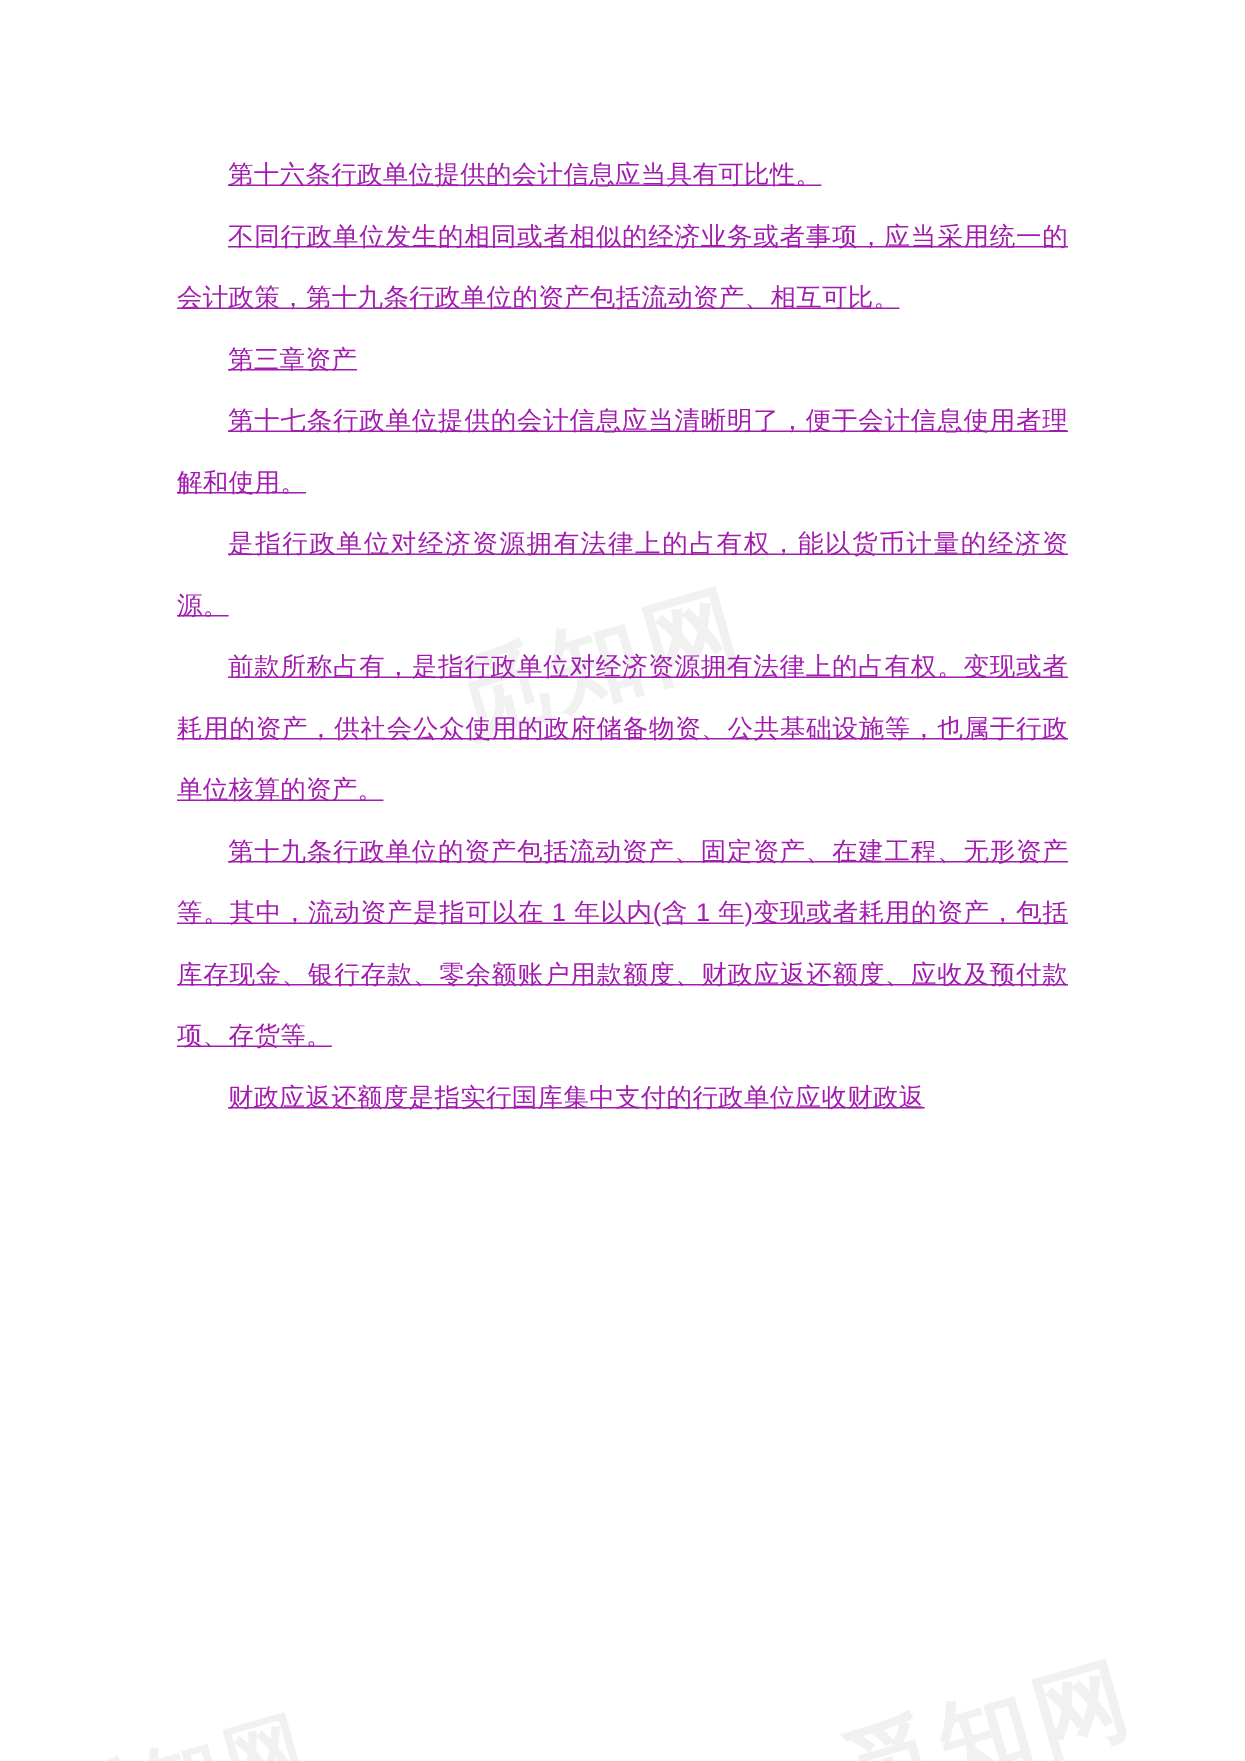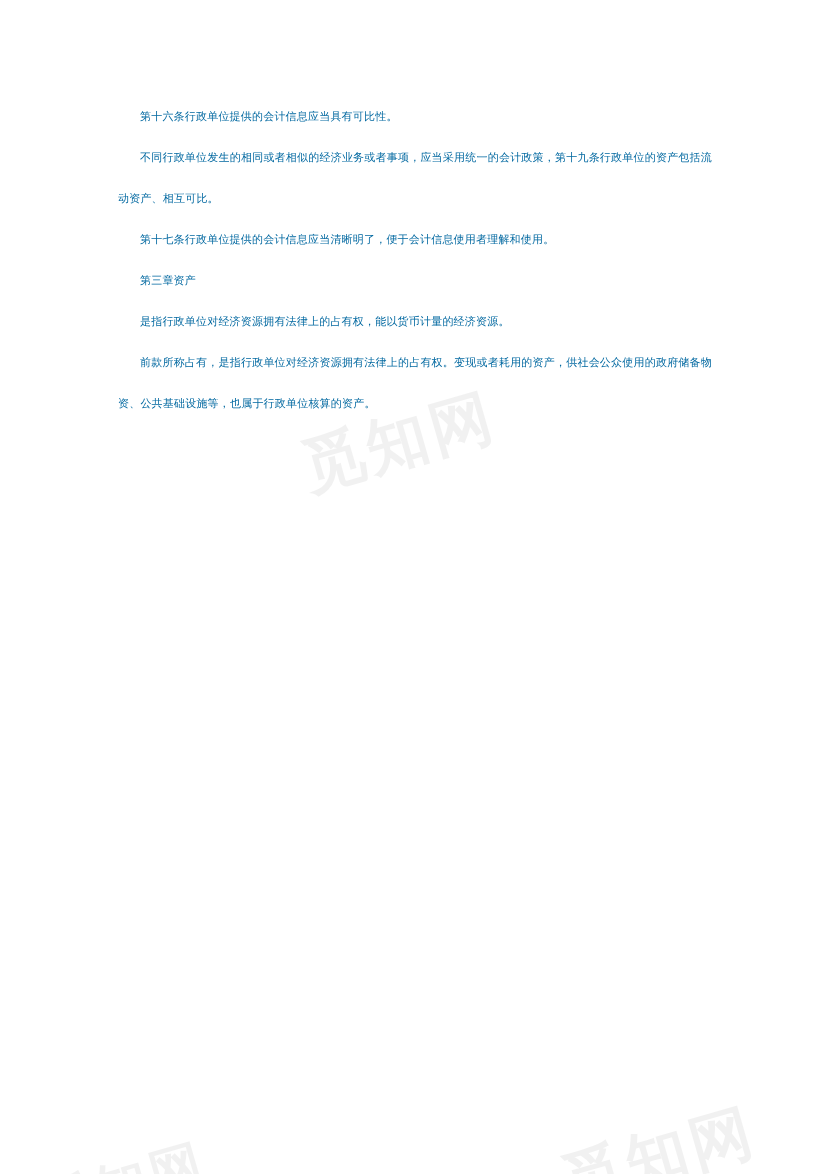--- a/index.html
+++ b/index.html
@@ -16,29 +16,30 @@
     overflow: hidden;
     font-family: "Liberation Sans", sans-serif;
   }
   .content {
     position: absolute;
     left: 118px;
     top: 96px;
     width: 594px;
   }
   .para {
-    font-size: 11px;
+    font-size: 17px;
     line-height: 41px;
-    color: #0369a1;
+    color: #a21caf;
     text-align: justify;
     text-justify: inter-ideograph;
     margin: 0;
     text-indent: 2em;
     letter-spacing: 0.2px;
     font-weight: 500;
+    text-decoration: underline;
   }
   
   .wm {
     position: absolute;
     color: rgba(0, 0, 0, 0.055);
     font-size: 62px;
     font-weight: 700;
     letter-spacing: 4px;
     font-family: "Liberation Serif", serif;
     transform: rotate(-16deg);
@@ -55,19 +56,21 @@
 
 <div class="page">
 
   <div class="wm wm-1">觅知网</div>
   <div class="wm wm-2">觅知网</div>
   <div class="wm wm-3">觅知网</div>
 
   <div class="content">
     <p class="para">第十六条行政单位提供的会计信息应当具有可比性。</p>
     <p class="para">不同行政单位发生的相同或者相似的经济业务或者事项，应当采用统一的会计政策，第十九条行政单位的资产包括流动资产、相互可比。</p>
+    <p class="para">第三章资产</p>
     <p class="para">第十七条行政单位提供的会计信息应当清晰明了，便于会计信息使用者理解和使用。</p>
-    <p class="para">第三章资产</p>
     <p class="para">是指行政单位对经济资源拥有法律上的占有权，能以货币计量的经济资源。</p>
     <p class="para">前款所称占有，是指行政单位对经济资源拥有法律上的占有权。变现或者耗用的资产，供社会公众使用的政府储备物资、公共基础设施等，也属于行政单位核算的资产。</p>
+    <p class="para">第十九条行政单位的资产包括流动资产、固定资产、在建工程、无形资产等。其中，流动资产是指可以在 1 年以内(含 1 年)变现或者耗用的资产，包括库存现金、银行存款、零余额账户用款额度、财政应返还额度、应收及预付款项、存货等。</p>
+    <p class="para">财政应返还额度是指实行国库集中支付的行政单位应收财政返</p>
   </div>
 
 </div>
 
 </body></html>

